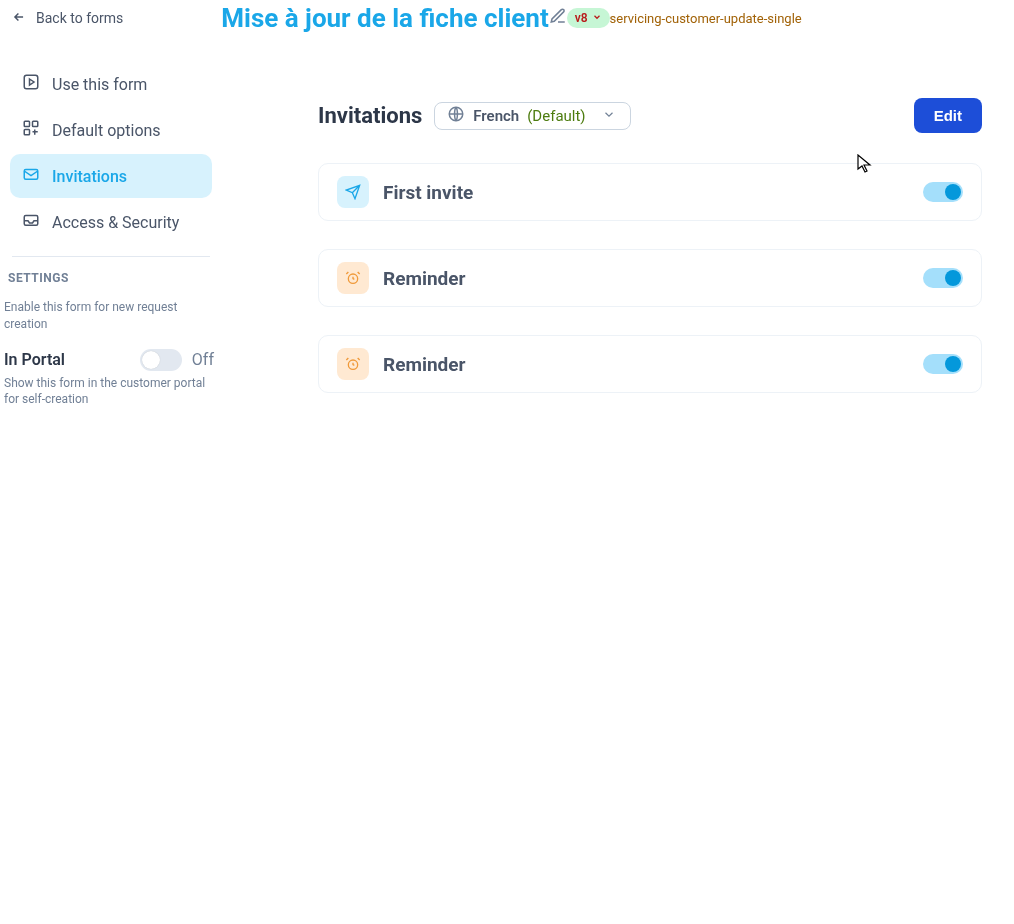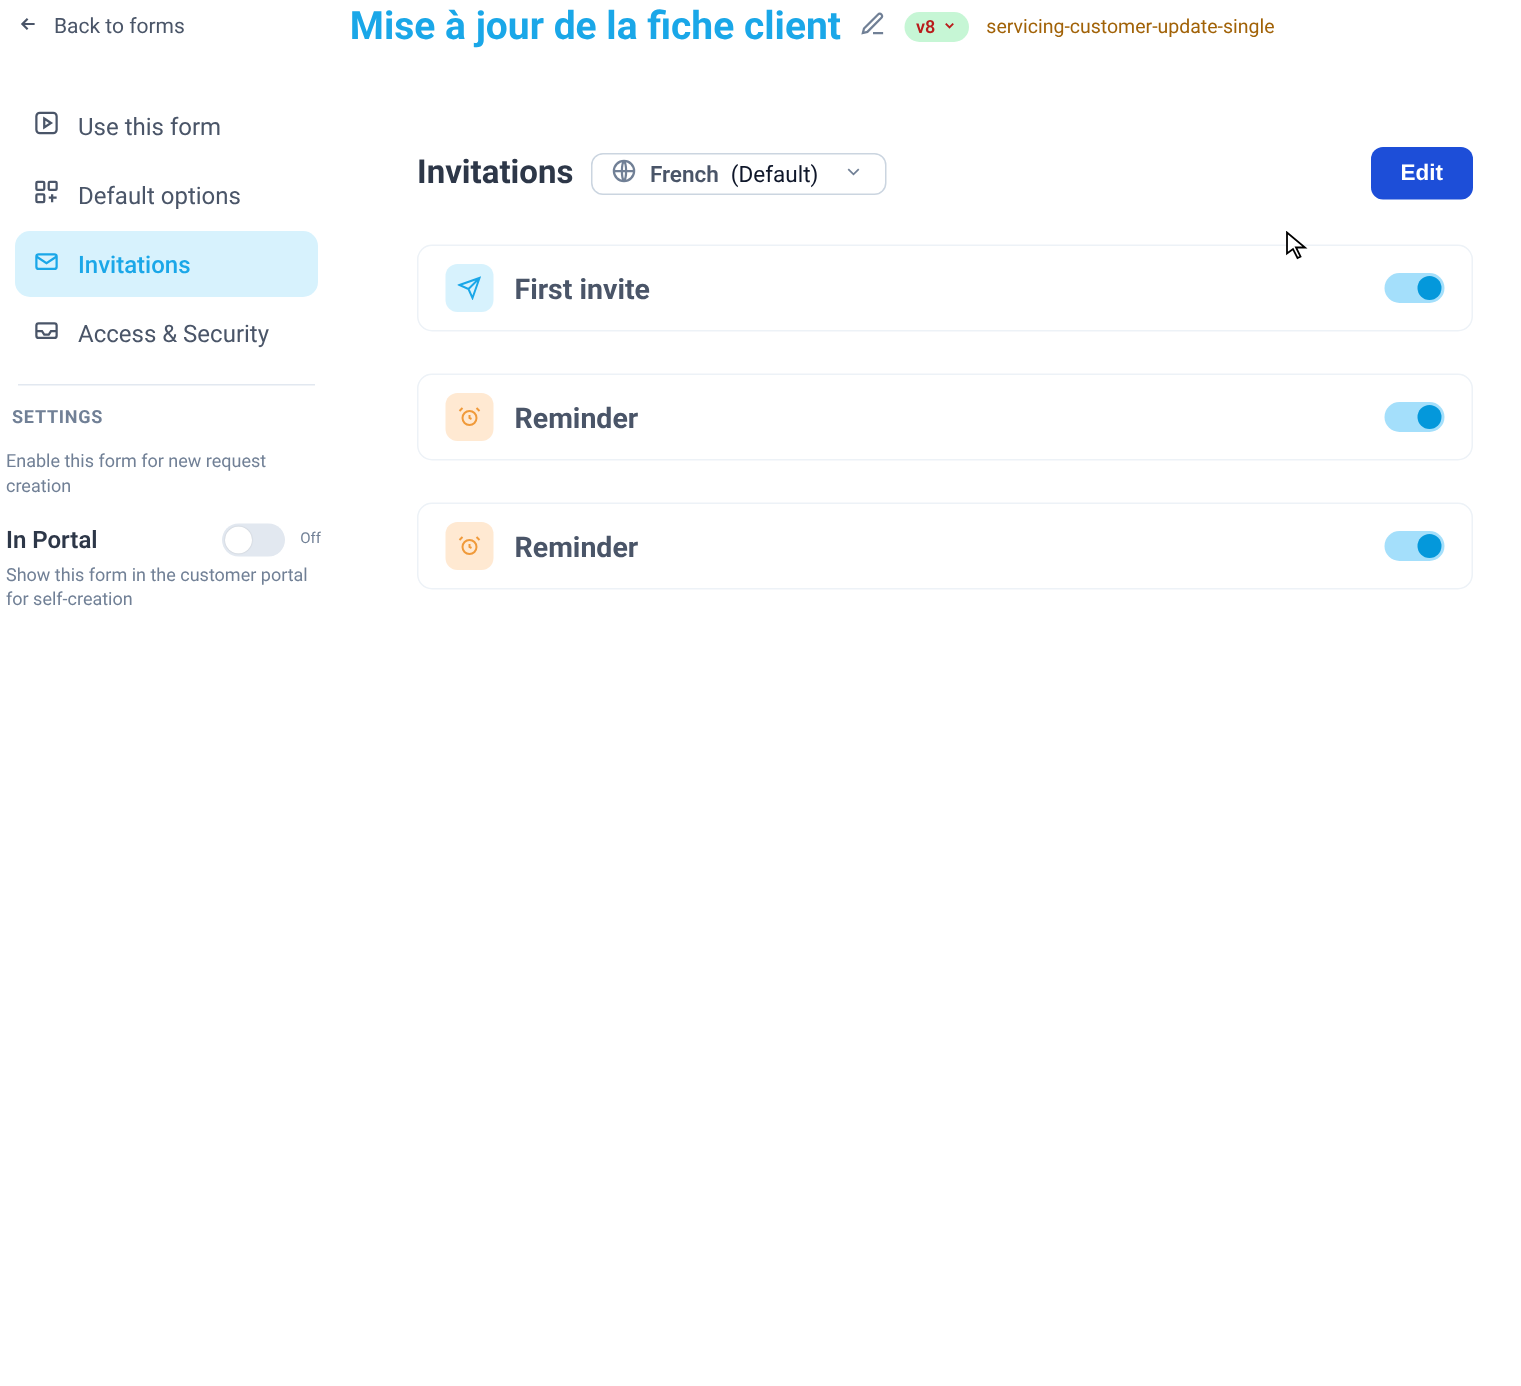--- a/index.html
+++ b/index.html
@@ -11,21 +11,20 @@
       height: 924px;
       overflow: hidden;
       position: relative;
     }
     
     .header {
       display: flex;
       align-items: center;
       padding: 0 12px;
       height: 36px;
-      gap: 12px;
     }
     .back-link {
       display: flex;
       align-items: center;
       gap: 10px;
       cursor: pointer;
       font-size: 14px;
       color: #4a5568;
     }
     .back-link svg { width: 14px; height: 14px; }
@@ -54,20 +53,21 @@
       cursor: pointer;
     }
     .form-slug {
       color: #a16207;
       font-size: 13px;
     }
     
     .layout {
       display: flex;
       height: calc(100% - 36px);
+      gap: 40px;
     }
     .sidebar {
       width: 222px;
       padding: 24px 4px 0 4px;
     }
     .main {
       flex: 1;
       padding: 62px 32px 0 56px;
     }
     
@@ -106,21 +106,21 @@
       justify-content: space-between;
       margin: 0 4px 4px 0;
       gap: 8px;
     }
     .setting-label {
       font-size: 16px;
       font-weight: 600;
       color: #2d3748;
     }
     .setting-status-on { color: #2aa86f; font-size: 14px; }
-    .setting-status-off { color: #718096; font-size: 10px; }
+    .setting-status-off { color: #718096; font-size: 16px; }
     .setting-desc {
       font-size: 12px;
       color: #718096;
       margin: 2px 4px 16px 0;
       line-height: 1.4;
     }
     .toggle {
       width: 42px;
       height: 22px;
       border-radius: 11px;
@@ -157,21 +157,21 @@
       align-items: center;
       gap: 8px;
       border: 1px solid #cbd5e0;
       border-radius: 8px;
       padding: 8px 44px 8px 12px;
       position: relative;
       cursor: pointer;
       height: 28px;
     }
     .lang-select .lang-name { font-weight: 600; color: #4a5568; font-size: 15px;}
-    .lang-select .lang-default { color: #0f172a; font-size: 15px;}
+    .lang-select .lang-default { color: #4d7c0f; font-size: 15px;}
     .lang-select .chev {
       position: absolute; right: 14px; top: 50%; transform: translateY(-50%);
       color: #718096;
     }
     .spacer { flex: 1; }
     .edit-btn {
       background: #1d4ed8;
       color: #fff;
       font-weight: 700;
       font-size: 15px;

